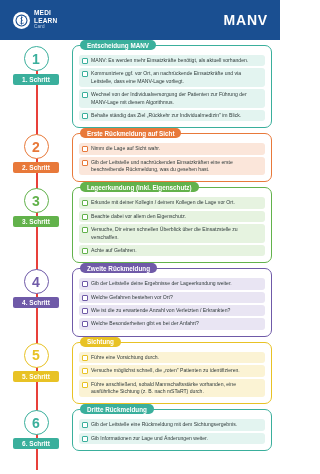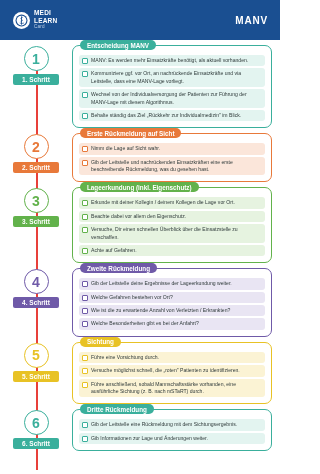--- a/index.html
+++ b/index.html
@@ -53,21 +53,21 @@
     letter-spacing: 0.2px;
   }
   .brand-learn { margin-top: 1px; }
   .brand-card {
     font-size: 4.6px;
     color: #bcd0e6;
     margin-top: 1px;
     letter-spacing: 0.2px;
   }
   .header-title {
-    font-size: 10px;
+    font-size: 14px;
     font-weight: bold;
     color: #ffffff;
     letter-spacing: 0.8px;
   }
 
   
   .sheet {
     position: relative;
     height: 434px;
     background: #ffffff;

